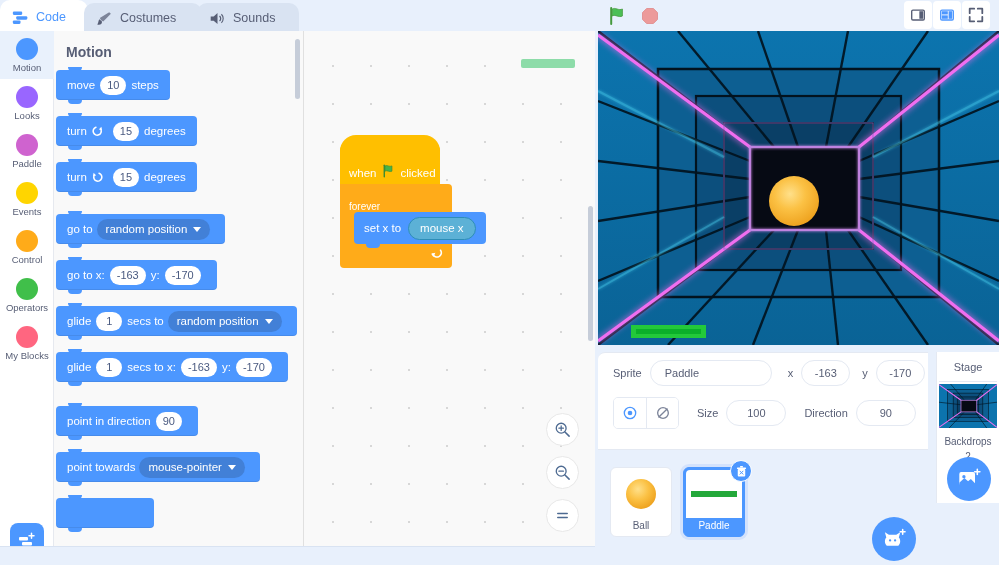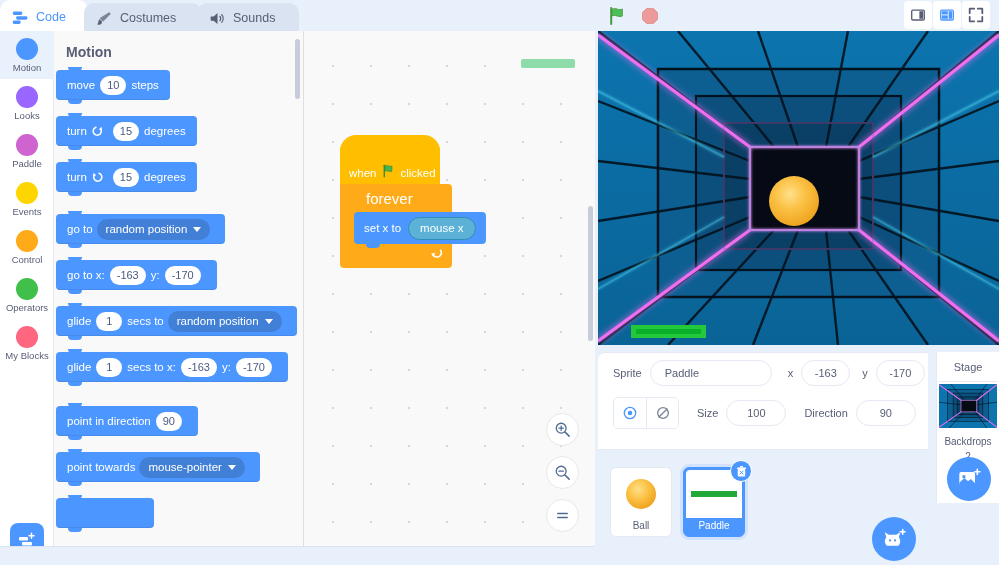--- a/index.html
+++ b/index.html
@@ -143,22 +143,22 @@
   }
   .hat > * { position: relative; z-index: 1; }
 
   .cwrap {
     position: relative; width: 112px;
     background: #ffab19; border-radius: 0 4px 4px 4px;
     padding: 0 0 0 0;
     cursor: pointer;
   }
   .cwrap-top {
-    height: 28px; display: flex; align-items: center; padding-left: 26px;
-    color: #fff; font-size: 15px;
+    height: 28px; display: flex; align-items: flex-end; padding-left: 9px;
+    color: #fff; font-size: 10px;
   }
   .cwrap-mouth { margin-left: 14px; min-height: 34px; position: relative; }
   .cwrap-bot { height: 22px; position: relative; }
   .loop-arrow {
     position: absolute; right: 9px; top: 1px; width: 13px; height: 13px;
   }
 
   .inner-blk {
     position: relative; display: inline-flex; align-items: center;
     background: #4c97ff; color: #fff; font-size: 11.5px;

